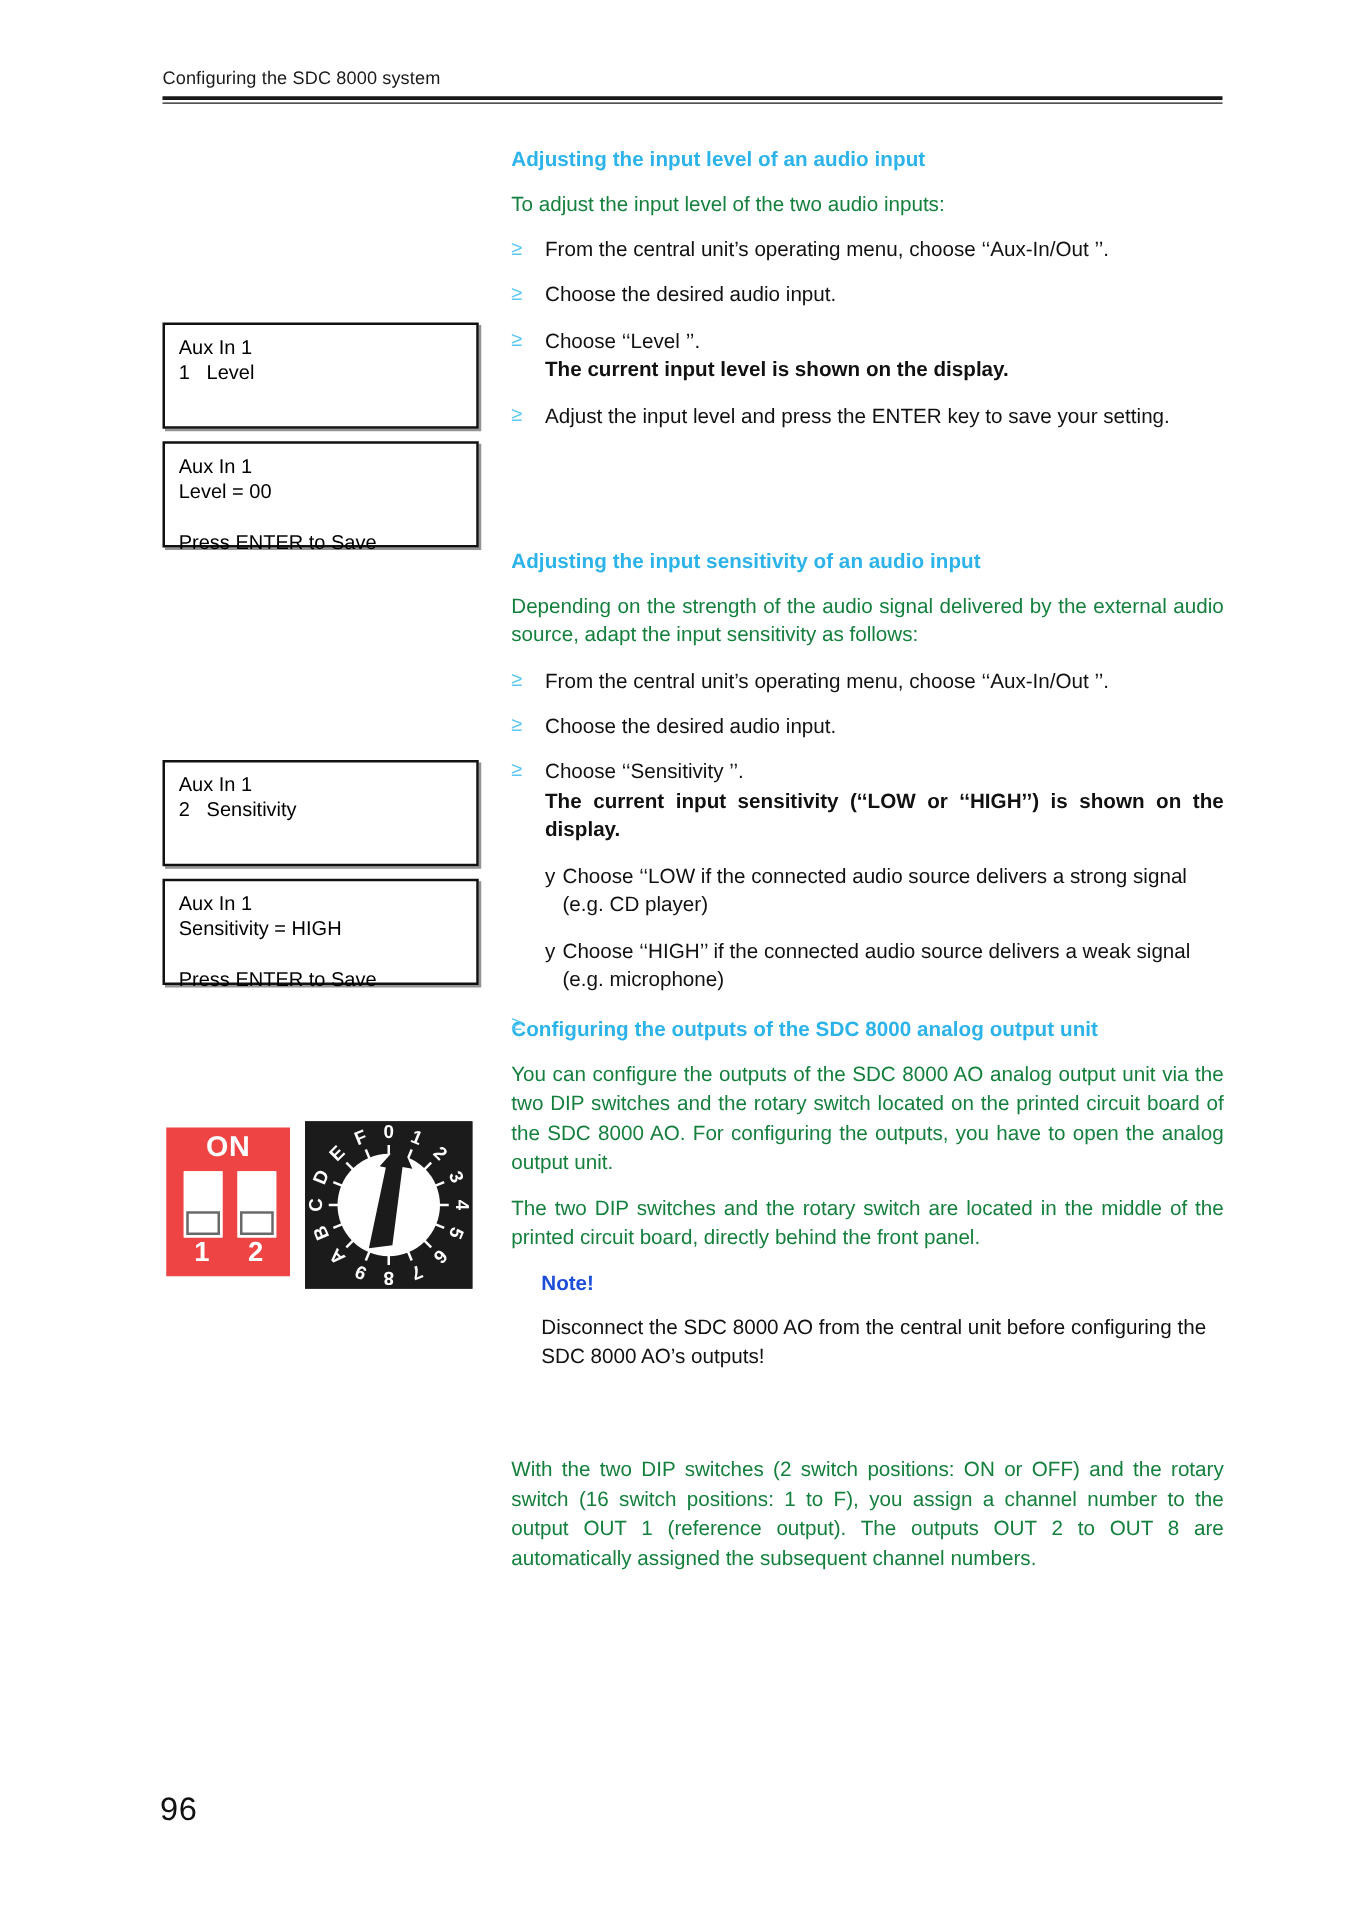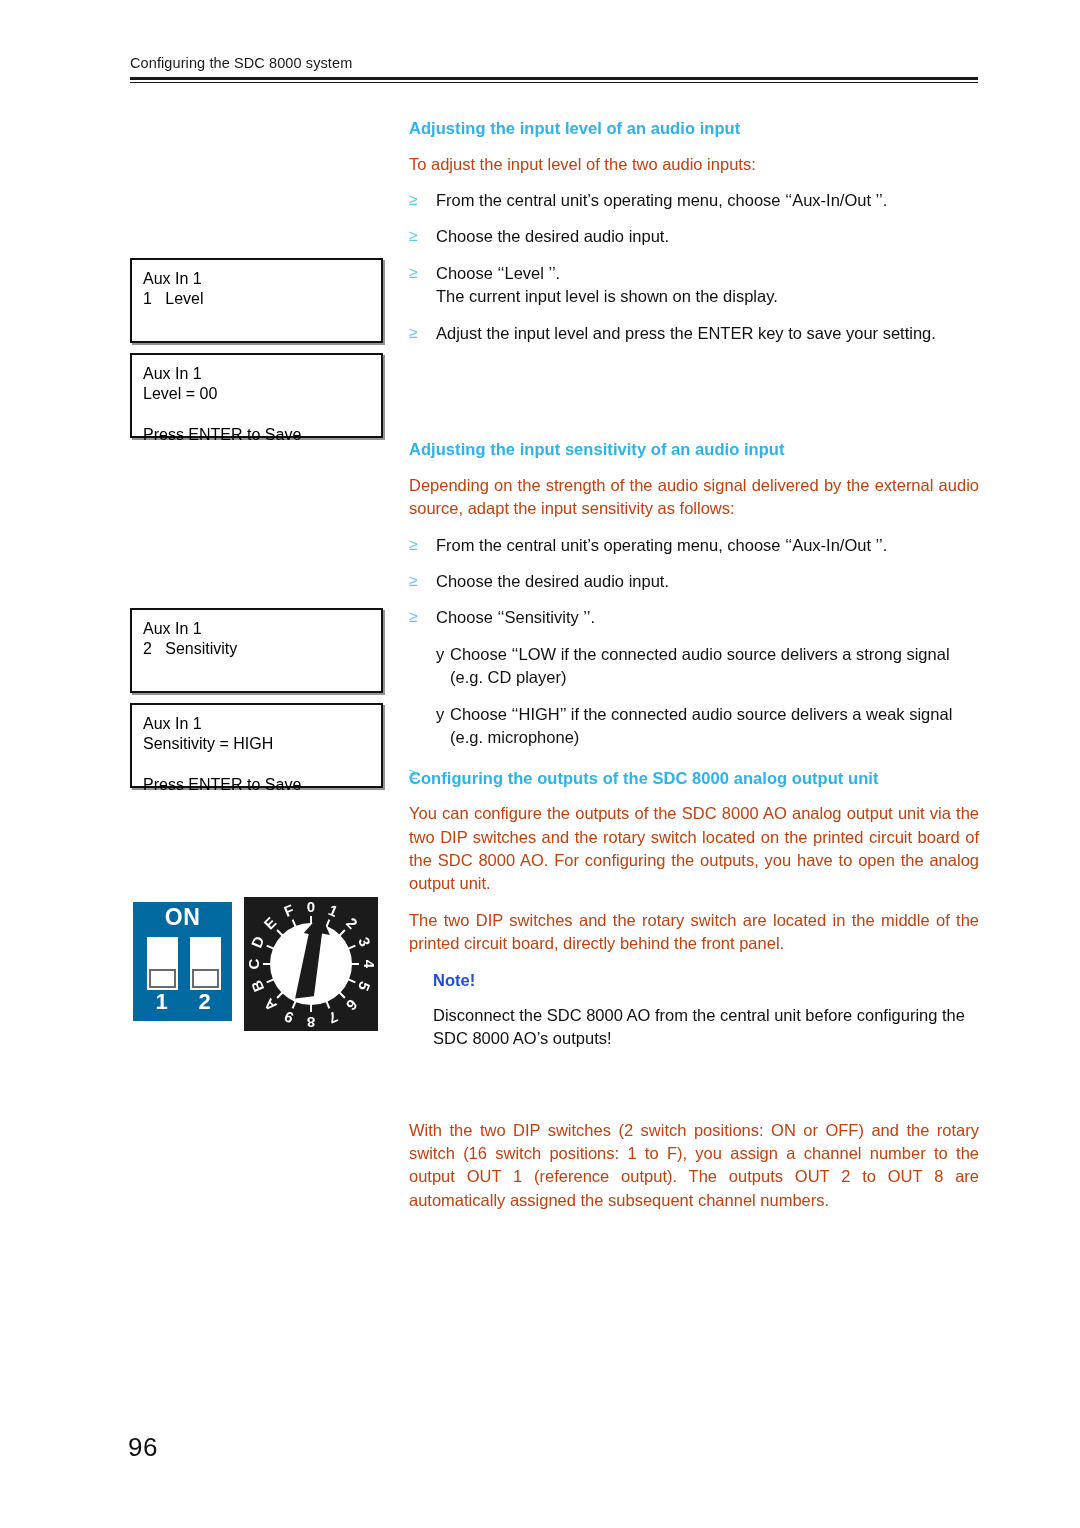--- a/index.html
+++ b/index.html
@@ -58,21 +58,21 @@
     margin: 0 0 14px 0;
     letter-spacing: 0.05px;
     line-height: 1.25;
   }
   .section-block { margin-bottom: 0; }
 
   p.body-text {
     font-size: 16.5px;
     line-height: 1.42;
     margin: 0 0 13px 0;
-    color: #c2410c;
+    color: #15803d;
   }
   p.body-text.justify { text-align: justify; }
 
   
   ul.arrow-list {
     list-style: none;
     margin: 0 0 0 0;
     padding: 0;
   }
   ul.arrow-list > li {
@@ -86,21 +86,21 @@
   ul.arrow-list > li.justify { text-align: justify; }
   ul.arrow-list > li .bullet-marker {
     position: absolute;
     left: 0;
     top: 0;
     color: #5cc8f2;
     font-size: 16px;
     line-height: 1.42;
     font-weight: normal;
   }
-  .sub-line { display: block; }
+  .sub-line { display: block; font-weight: bold; }
 
   
   ul.y-list {
     list-style: none;
     margin: 0 0 0 0;
     padding: 0 0 0 27px;
   }
   ul.y-list > li {
     position: relative;
     padding-left: 14px;
@@ -154,21 +154,21 @@
   #lcd-sens-menu    { left: 130px; top: 608px;  width: 253px; height: 85px; }
   #lcd-sens-edit    { left: 130px; top: 703px;  width: 253px; height: 85px; }
 
   
   #dip-switch {
     position: absolute;
     left: 133px;
     top: 902px;
     width: 99px;
     height: 119px;
-    background: #0369a1;
+    background: #ef4444;
   }
   #dip-switch .dip-on-label {
     position: absolute;
     top: 4px;
     left: 0;
     width: 100%;
     text-align: center;
     color: #ffffff;
     font-size: 23px;
     font-weight: bold;
@@ -357,20 +357,21 @@
         <span class="bullet-marker">≥</span>
         <span>From the central unit’s operating menu, choose ‘‘Aux-In/Out    ’’.</span>
       </li>
       <li>
         <span class="bullet-marker">≥</span>
         <span>Choose the desired audio input.</span>
       </li>
       <li class="justify">
         <span class="bullet-marker">≥</span>
         <span>Choose ‘‘Sensitivity       ’’.</span>
+        <span class="sub-line justify" style="text-align:justify;">The current input sensitivity (‘‘LOW or ‘‘HIGH’’) is shown on the display.</span>
       </li>
     </ul>
     <ul class="y-list">
       <li>
         <span class="bullet-y">y</span>
         <span>Choose ‘‘LOW if the connected audio source delivers a strong signal (e.g. CD player)</span>
       </li>
       <li>
         <span class="bullet-y">y</span>
         <span>Choose ‘‘HIGH’’ if the connected audio source delivers a weak signal (e.g. microphone)</span>

